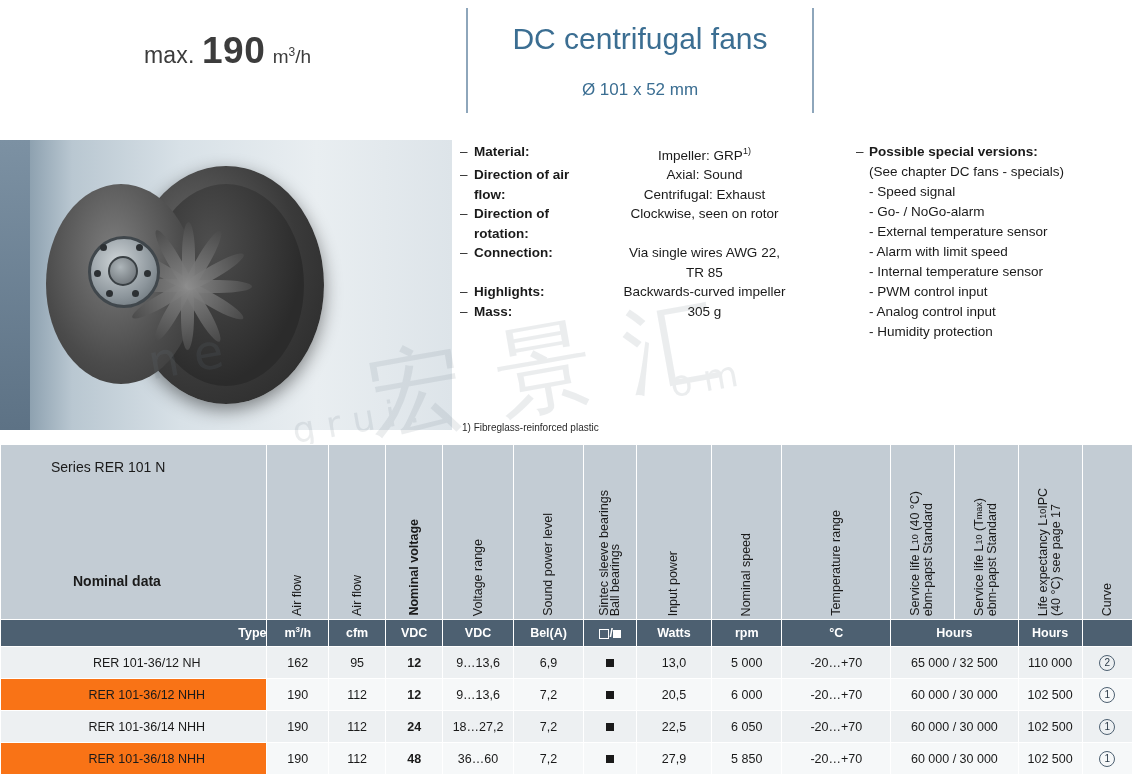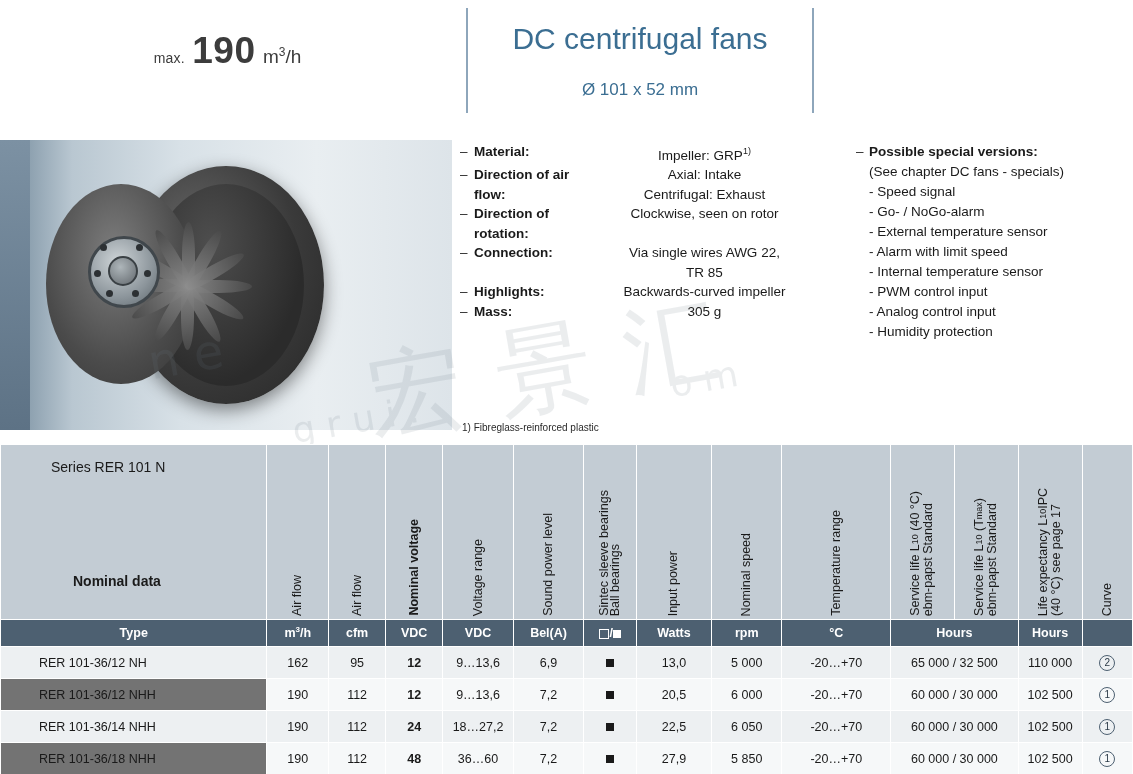--- a/index.html
+++ b/index.html
@@ -29,21 +29,21 @@
   }
   .header-max {
     position: absolute;
     left: 0; top: 30px;
     width: 455px;
     text-align: center;
     color: #3c3c3c;
     white-space: nowrap;
   }
   .header-max .lbl {
-    font-size: 14px;
+    font-size: 23px;
     letter-spacing: .2px;
   }
   .header-max .num {
     font-size: 37px;
     font-weight: bold;
     letter-spacing: .5px;
     margin: 0 3px;
   }
   .header-max .unit {
     font-size: 19px;
@@ -284,25 +284,25 @@
 
   tr.row td {
     background: #edf0f2;
     height: 31px;
     color: #1a1a1a;
   }
   tr.row.alt td {
     background: #f6f8f9;
   }
   tr.row td.type {
-    text-align: left;
-    padding-left: 38px;
+    text-align: center;
+    padding-left: 26px;
     background: #edf0f2;
   }
-  tr.row.alt td.type { background: #737373; }
+  tr.row.alt td.type { background: #f97316; }
 
   .sq {
     display: inline-block;
     width: 8px; height: 8px;
     background: #1a1a1a;
   }
   .sq-open {
     display: inline-block;
     width: 8px; height: 8px;
     border: 1px solid #ffffff;
@@ -389,21 +389,21 @@
   <div class="specs">
     <div class="spec-row">
       <span class="spec-dash">–</span>
       <span class="spec-key">Material:</span>
       <span class="spec-val"><span>Impeller: GRP</span><span class="sup">1)</span></span>
     </div>
     <div class="spec-row">
       <span class="spec-dash">–</span>
       <span class="spec-key">Direction of air flow:</span>
       <span class="spec-val">
-        <span>Axial: Intake</span>
+        <span>Axial: Sound</span>
         <span class="cont">Centrifugal: Exhaust</span>
       </span>
     </div>
     <div class="spec-row">
       <span class="spec-dash">–</span>
       <span class="spec-key">Direction of rotation:</span>
       <span class="spec-val">Clockwise, seen on rotor</span>
     </div>
     <div class="spec-row">
       <span class="spec-dash">–</span>
@@ -472,21 +472,21 @@
         </td>
         <td style="width:56px">
           <span class="vlabel">Service life L<small>10</small> (T<small>max</small>)</span><span class="vlabel">ebm-papst Standard</span>
         </td>
         <td style="width:56px">
           <span class="vlabel">Life expectancy L<small>10</small>IPC</span><span class="vlabel">(40 °C) see page 17</span>
         </td>
         <td style="width:44px"><span class="vlabel">Curve</span></td>
       </tr>
       <tr class="hdr-sub">
-        <td style="text-align:center;">Type</td>
+        <td style="text-align:right;">Type</td>
         <td>m<sup>3</sup>/h</td>
         <td>cfm</td>
         <td>VDC</td>
         <td>VDC</td>
         <td>Bel(A)</td>
         <td><span class="sq-open"></span>/<span class="sq-fill"></span></td>
         <td>Watts</td>
         <td>rpm</td>
         <td>°C</td>
         <td colspan="2">Hours</td>

